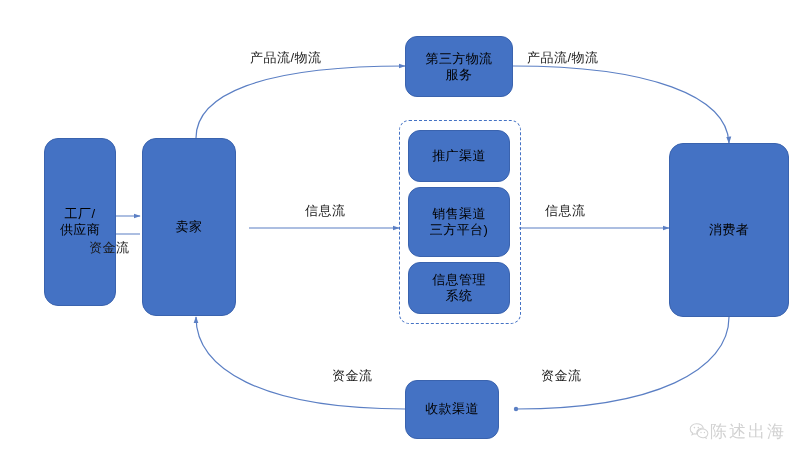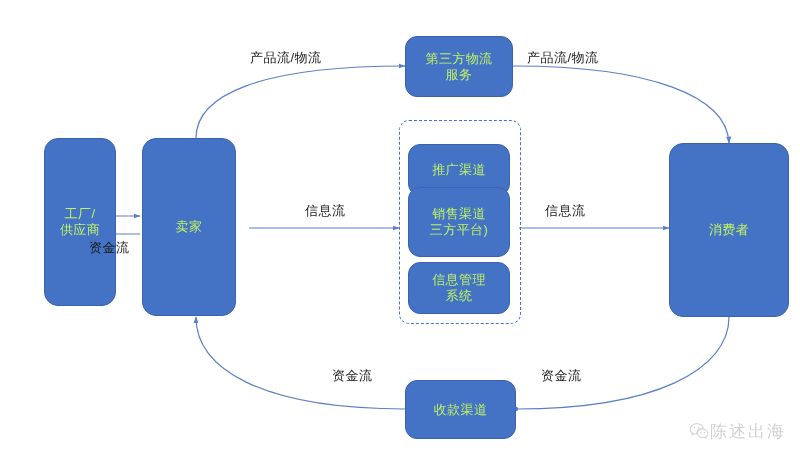--- a/index.html
+++ b/index.html
@@ -24,21 +24,21 @@
     left: 0; top: 0;
     width: 800px;
     height: 453px;
     pointer-events: none;
   }
   .node {
     position: absolute;
     background: #4472C4;
     border: 1px solid #3a63ae;
     border-radius: 12px;
-    color: #bef264;
+    color: #000000;
     display: flex;
     align-items: center;
     justify-content: center;
     text-align: center;
     line-height: 1.22;
     font-size: 13px;
     letter-spacing: 0.4px;
     box-sizing: border-box;
     z-index: 3;
   }
@@ -124,39 +124,39 @@
 
   <div class="node" style="left:405px; top:36px; width:108px; height:61px;">
     <span>
       <span>第三方物流</span>
       <span>服务</span>
     </span>
   </div>
 
   <div class="group-box" style="left:399px; top:120px; width:120px; height:202px;"></div>
 
-  <div class="node" style="left:408px; top:144px; width:102px; height:52px;">
+  <div class="node" style="left:408px; top:130px; width:102px; height:52px;">
     <span>推广渠道</span>
   </div>
 
   <div class="node" style="left:408px; top:187px; width:102px; height:70px;">
     <span>
       <span>销售渠道</span>
       <span>三方平台)</span>
     </span>
   </div>
 
   <div class="node" style="left:408px; top:262px; width:102px; height:52px;">
     <span>
       <span>信息管理</span>
       <span>系统</span>
     </span>
   </div>
 
-  <div class="node" style="left:405px; top:380px; width:111px; height:59px;">
+  <div class="node" style="left:405px; top:380px; width:94px; height:59px;font-family:Liberation Mono, monospace;">
     <span>收款渠道</span>
   </div>
 
   <div class="node node-lg" style="left:669px; top:143px; width:120px; height:174px;">
     <span>消费者</span>
   </div>
 
   <div class="edge-label" style="left:250px; top:50px;">产品流/物流</div>
 
   <div class="edge-label" style="left:527px; top:50px;">产品流/物流</div>

